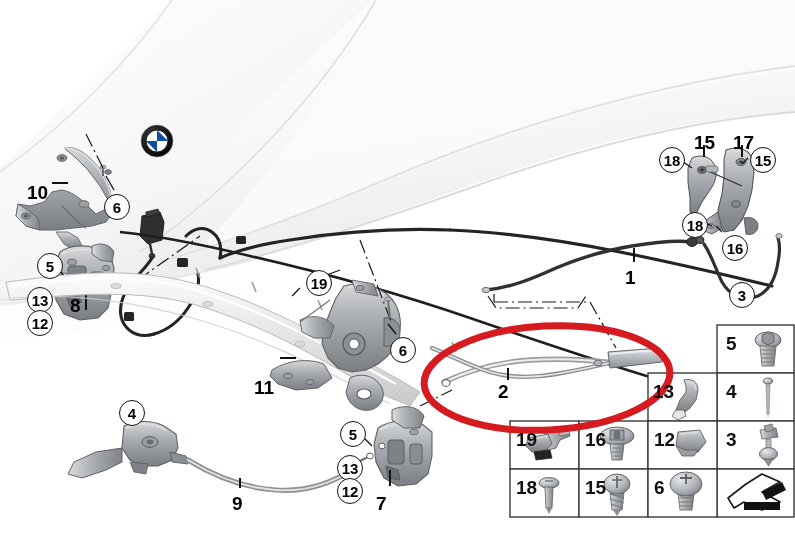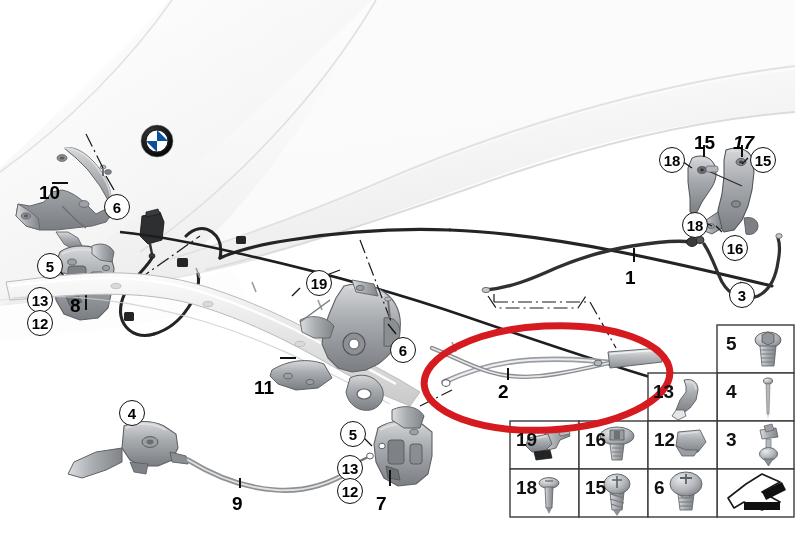--- a/index.html
+++ b/index.html
@@ -481,29 +481,29 @@
         <path d="M679,498 L693,498 M679,502 L693,502 M680,506 L692,506" stroke="#74777b" stroke-width="1"></path>
       </g>
     </g>
 
     <g>
       <ellipse cx="547" cy="378" rx="123" ry="52" fill="none" stroke="#D51A20" stroke-width="7" transform="rotate(-3 547 378)"></ellipse>
     </g>
   </svg>
 
   <div>
-    <span class="callout-label callout-plain" style="left:27px;  top:183px;margin-left:12px;">10</span>
+    <span class="callout-label callout-plain" style="left:27px;  top:183px;">10</span>
     <span class="callout-label callout-plain" style="left:70px;  top:296px;">8</span>
     <span class="callout-label callout-plain" style="left:254px; top:378px;">11</span>
     <span class="callout-label callout-plain" style="left:232px; top:494px;">9</span>
     <span class="callout-label callout-plain" style="left:376px; top:494px;">7</span>
     <span class="callout-label callout-plain" style="left:625px; top:268px;">1</span>
     <span class="callout-label callout-plain" style="left:498px; top:382px;">2</span>
     <span class="callout-label callout-plain" style="left:694px; top:133px;">15</span>
-    <span class="callout-label callout-plain" style="left:733px; top:133px;font-style:italic;">17</span>
+    <span class="callout-label callout-plain" style="left:733px; top:133px;">17</span>
 
     <span class="circle-num" style="left:104px; top:194px;">6</span>
     <span class="circle-num" style="left:37px;  top:253px;">5</span>
     <span class="circle-num" style="left:27px;  top:287px;">13</span>
     <span class="circle-num" style="left:27px;  top:310px;">12</span>
     <span class="circle-num" style="left:306px; top:270px;">19</span>
     <span class="circle-num" style="left:390px; top:337px;">6</span>
     <span class="circle-num" style="left:119px; top:400px;">4</span>
     <span class="circle-num" style="left:340px; top:421px;">5</span>
     <span class="circle-num" style="left:337px; top:455px;">13</span>

